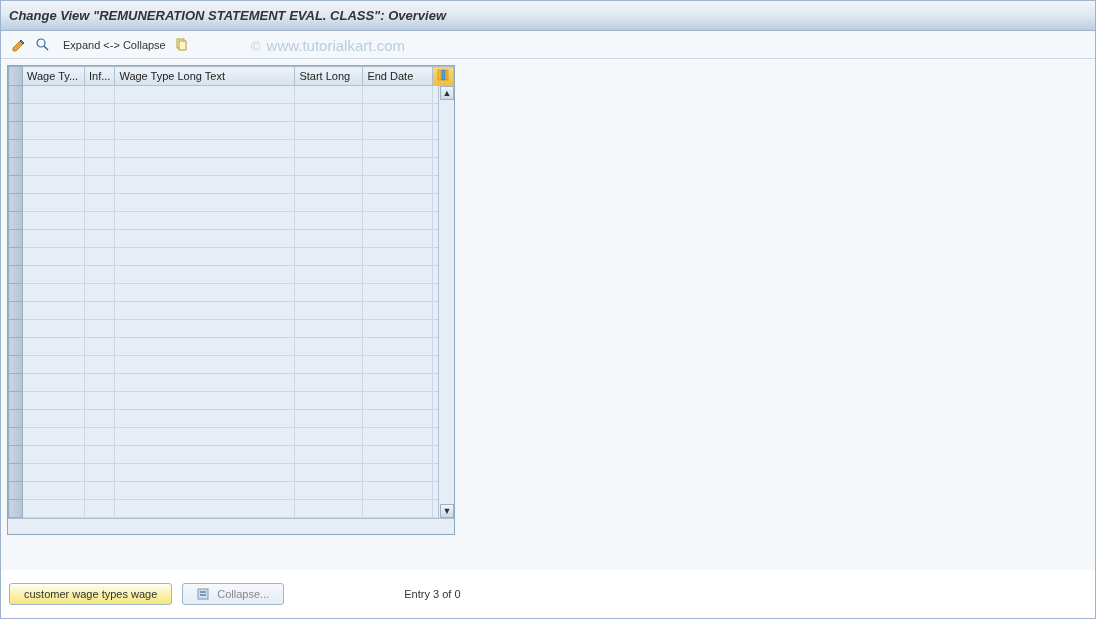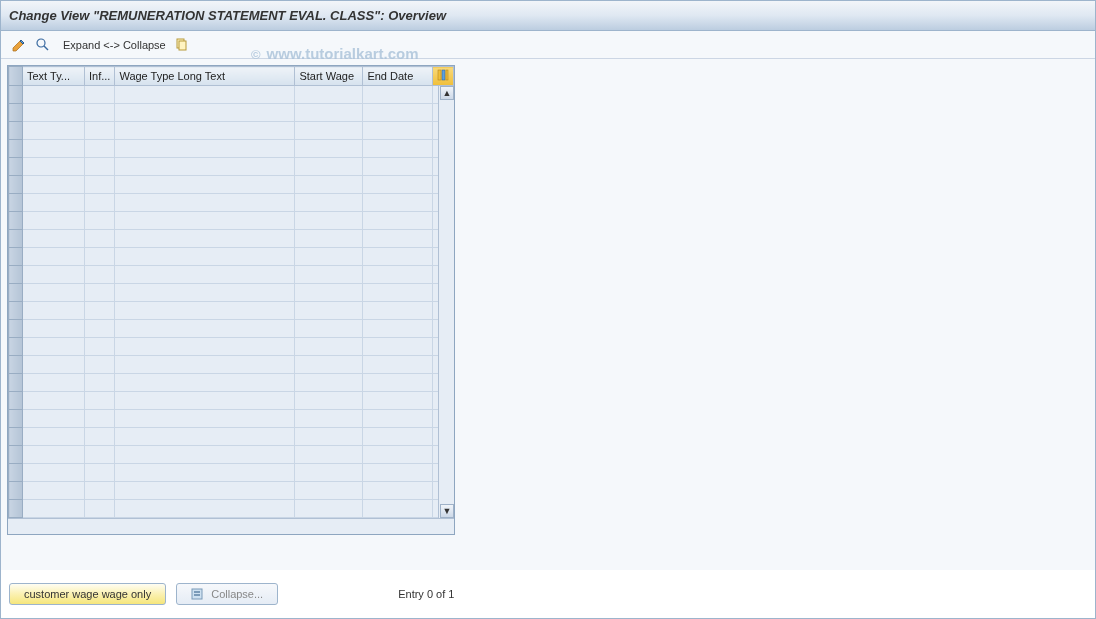--- a/index.html
+++ b/index.html
@@ -47,24 +47,24 @@
     }
     .toolbar-text {
       margin: 0 6px;
       color: #333;
       cursor: pointer;
     }
     .toolbar-icon svg { width: 16px; height: 16px; }
     .watermark {
       position: absolute;
       left: 250px;
-      top: 14px;
+      top: 6px;
       color: #a9c2d9;
       font-size: 15px;
-      font-weight: bold;
+      font-weight: normal;
       opacity: 0.8;
       pointer-events: none;
       font-style: normal;
     }
     .watermark .c { font-size: 13px; margin-right:6px; }
     .content-area {
       padding: 6px;
       background: #f5f8fb;
       height: calc(100% - 30px - 28px - 48px);
     }
@@ -201,24 +201,24 @@
     <span class="c">©</span><span>www.tutorialkart.com</span>
   </div>
 </div>
 
 <div class="content-area">
   <div class="table-wrapper">
     <table class="grid">
       <thead>
         <tr>
           <th class="sel-col"></th>
-          <th class="col-wagety">Text Ty...</th>
+          <th class="col-wagety">Wage Ty...</th>
           <th class="col-inf">Inf...</th>
           <th class="col-longtext">Wage Type Long Text</th>
-          <th class="col-start">Start Wage</th>
+          <th class="col-start">Start Long</th>
           <th class="col-end">End Date</th>
           <th class="corner-col">
             <svg width="12" height="12" viewBox="0 0 12 12">
                 <rect x="1" y="1" width="3" height="10" fill="#f0bf3a" stroke="#a87a1a" stroke-width="0.5"></rect>
                 <rect x="5" y="1" width="3" height="10" fill="#5aa0e0" stroke="#2a5a8a" stroke-width="0.5"></rect>
                 <rect x="9" y="1" width="2" height="10" fill="#f0bf3a" stroke="#a87a1a" stroke-width="0.5"></rect>
               </svg>
           </th>
         </tr>
       </thead>
@@ -445,26 +445,26 @@
       <div class="arrow">▲</div>
       <div style="flex:1"></div>
       <div class="arrow">▼</div>
     </div>
     <div class="hscroll-spacer"></div>
   </div>
 </div>
 
 <div class="footer">
   <div class="btn">
-    <span>customer wage wage only</span>
+    <span>customer wage types wage</span>
   </div>
   <div class="btn secondary">
     <span class="btn-icon">
       <svg width="14" height="14" viewBox="0 0 14 14">
           <rect x="1" y="2" width="10" height="10" fill="#cde0f0" stroke="#7a9ab8"></rect>
           <rect x="3" y="4" width="6" height="2" fill="#7a9ab8"></rect>
           <rect x="3" y="7" width="6" height="2" fill="#7a9ab8"></rect>
         </svg>
     </span>
     <span>Collapse...</span>
   </div>
-  <span class="entry-text">Entry 0 of 1</span>
+  <span class="entry-text">Entry 3 of 0</span>
 </div>
 
 </body></html>

